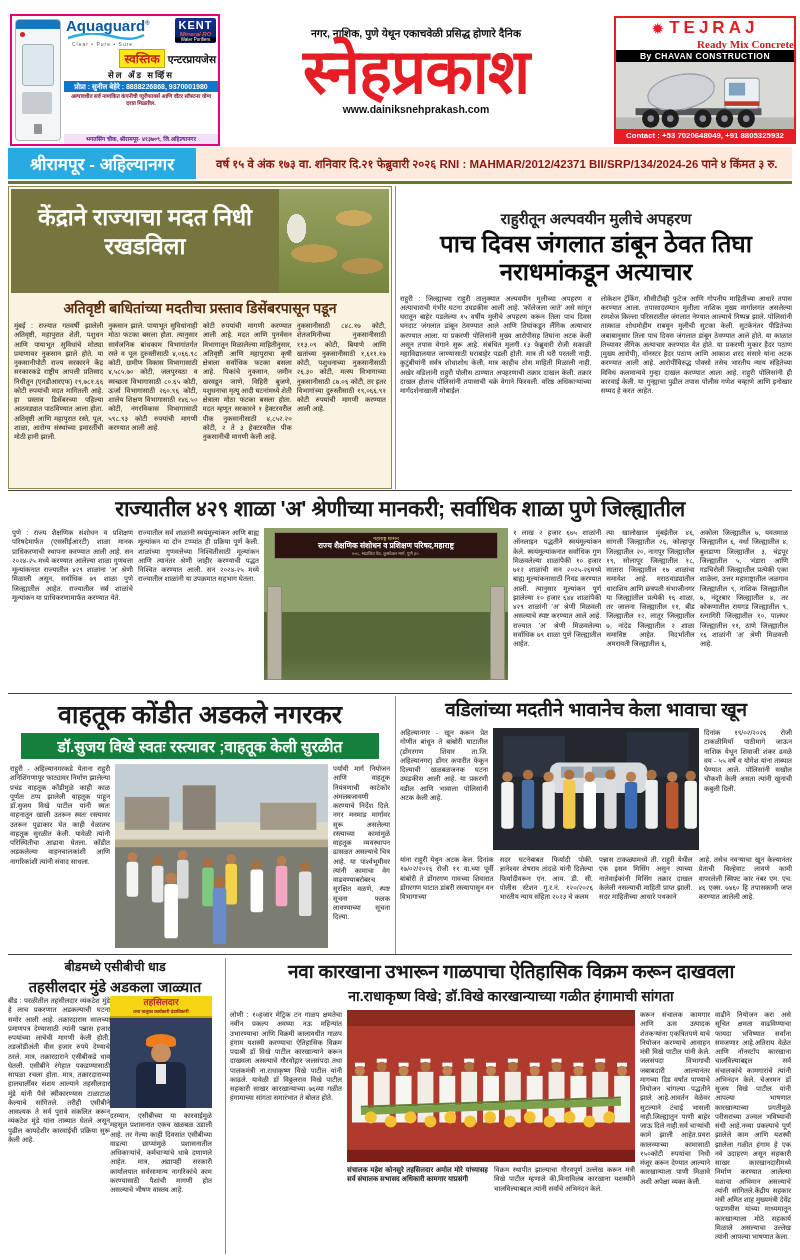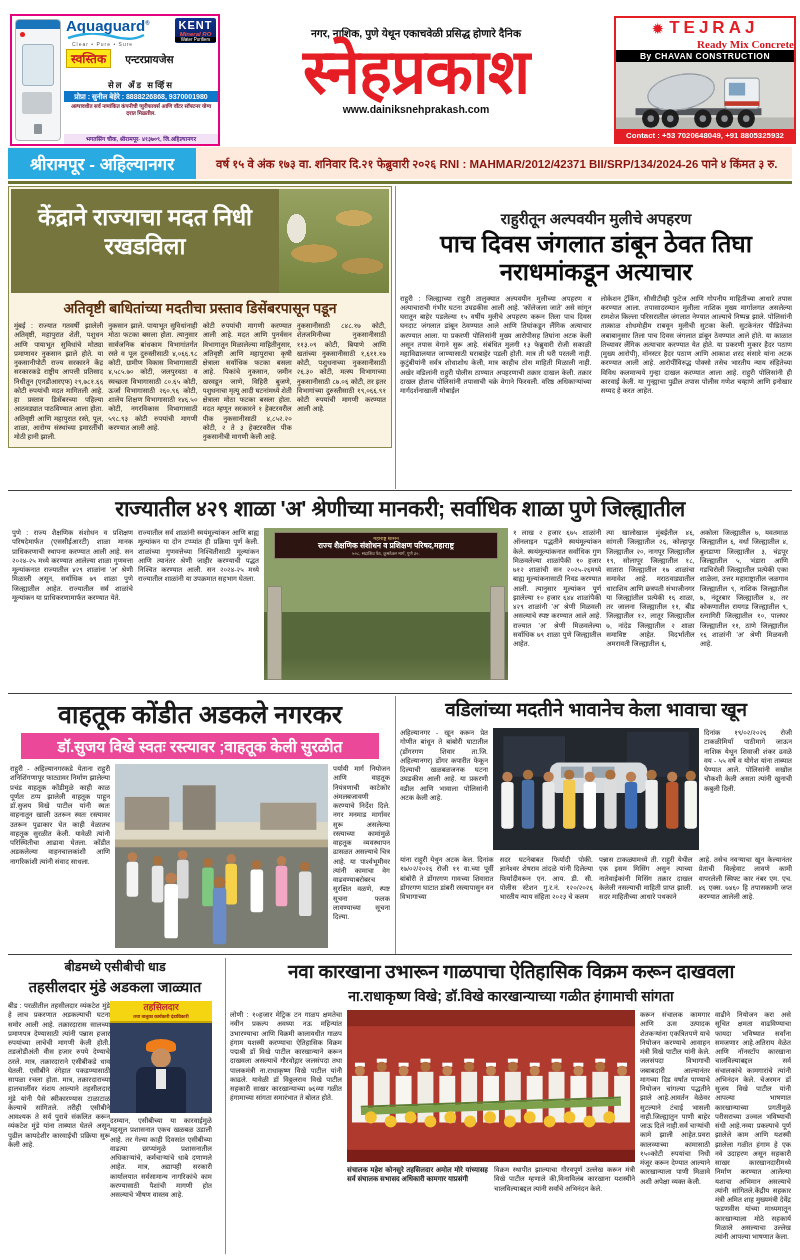--- a/index.html
+++ b/index.html
@@ -21,21 +21,21 @@
   .purifier .tap{position:absolute;bottom:6px;left:18px;width:8px;height:10px;background:#8d949a;border-radius:1px;}
   .adl-main{flex:1;display:flex;flex-direction:column;font-size:6px;overflow:hidden;}
   .adl-row1{display:flex;align-items:flex-start;justify-content:space-between;padding:2px 2px 0 2px;}
   .aqua{color:#0a57a4;font-weight:bold;font-size:15px;line-height:1;}
   .aqua sup{font-size:6px;}
   .aqua-sub{font-size:5px;color:#555;letter-spacing:1px;margin-left:6px;}
   .kentbox{width:62px;background:linear-gradient(#12338f,#0a1f5c);color:#fff;text-align:center;border-radius:2px;padding:1px 0;}
   .kentbox .k1{font-size:11px;font-weight:bold;letter-spacing:1px;line-height:1.1;}
   .kentbox .k2{font-size:6px;color:#ff5148;font-style:italic;font-weight:bold;}
   .kentbox .k3{font-size:4.5px;background:#000;display:block;}
-  .swrow{display:flex;align-items:center;gap:14px;margin:2px 2px 10px 2px;}
+  .swrow{display:flex;align-items:center;gap:3px;margin:2px 2px 0 2px;justify-content:flex-end;}
   .swastik{background:#ffe817;color:#c81a20;font-weight:bold;font-size:12px;padding:0 4px;border:1px solid #c8a400;}
   .entp{font-weight:bold;font-size:10.5px;color:#111;}
   .service{font-weight:bold;font-size:8.5px;letter-spacing:2px;margin-top:1px;}
   .phstrip{background:#0e77c8;color:#fff;font-weight:bold;font-size:7px;padding:1px 2px;margin-top:1px;}
   .adl-note{font-size:5.4px;color:#7c1530;font-weight:bold;line-height:1.25;margin-top:1px;padding:0 2px;text-align:center;}
   .adl-addr{background:#f3e2f6;color:#5c2483;font-weight:bold;font-size:5.8px;text-align:center;margin-top:auto;padding:1px 0;}
 
   #masthead{left:222px;top:12px;width:388px;height:130px;display:flex;flex-direction:column;align-items:center;}
   .tagline{font-size:10.5px;font-weight:bold;margin-top:14px;color:#111;}
   .mast-title{font-size:62px;line-height:1.02;font-weight:800;color:#e51e25;letter-spacing:-1px;}
@@ -50,21 +50,21 @@
   .tej-photo{flex:1;position:relative;background:#d9d9d5;}
   .tej-contact{background:#e31e24;color:#fff;font-weight:bold;font-size:7.8px;text-align:center;padding:2px 0;}
 
   
   #dateband{left:8px;top:147px;width:784px;height:32px;background:#fdeadd;display:flex;align-items:center;}
   .place{background:#29aae1;color:#fff;font-weight:bold;font-size:17px;padding:4px 22px;margin-right:20px;}
   .dinfo{color:#8b1710;font-weight:bold;font-size:11.5px;}
   #rule-top{left:8px;top:181px;width:784px;height:3px;background:#6d742f;position:absolute;}
 
   
-  #flood{left:8px;top:186px;width:384px;height:262px;background:#fbf3e2;border:1px solid #8a8a4a;box-sizing:border-box;}
+  #flood{left:8px;top:186px;width:384px;height:303px;background:#fbf3e2;border:1px solid #8a8a4a;box-sizing:border-box;}
   .flood-head{margin:2px;height:104px;background:#75753d;display:flex;}
   .flood-title{width:268px;color:#fff;font-weight:800;font-size:23px;line-height:1.25;text-align:center;padding-top:14px;}
   .photo-farmer{flex:1;background:
      radial-gradient(ellipse 16px 24px at 16% 38%, #e9e5d8 0 60%, transparent 61%),
      radial-gradient(ellipse 30px 13px at 68% 28%, #caa85e 0 60%, transparent 61%),
      radial-gradient(ellipse 38px 15px at 32% 62%, #c19a52 0 60%, transparent 61%),
      radial-gradient(ellipse 34px 13px at 76% 74%, #b3924e 0 60%, transparent 61%),
      linear-gradient(180deg,#97a262,#77843f);}
   .flood-sub{color:#5a2d0c;font-weight:bold;font-size:14px;text-align:center;padding:3px 0 2px 0;}
   .flood-cols{display:flex;gap:5px;padding:2px 5px;}
@@ -89,41 +89,41 @@
   .gs0{font-size:5px;color:#e8c87a;}
   .gs1{font-size:7.6px;font-weight:bold;line-height:1.2;}
   .gs2{font-size:4.4px;color:#cbbfae;}
   .pillar{position:absolute;bottom:0;width:13px;height:92px;background:#b7b1a2;border:1px solid #8d8778;z-index:2;}
   .pillar.l{left:3px;} .pillar.r{right:3px;}
 
   
   #sec3-rule{top:693px;}
   #traffic{left:8px;top:696px;width:384px;height:258px;}
   .tr-head{font-size:25px;font-weight:800;text-align:center;}
-  .tr-banner{background:#ec4899;color:#fff;font-weight:bold;font-size:15.5px;text-align:center;margin:3px 13px;padding:2px 0;}
+  .tr-banner{background:#15803d;color:#fff;font-weight:bold;font-size:15.5px;text-align:center;margin:3px 13px;padding:2px 0;}
   .tr-row{display:flex;gap:5px;padding:2px 2px;}
   .tr-colL{width:100px;height:184px;}
   .photo-traffic{flex:1;height:184px;position:relative;overflow:hidden;}
   .tr-colR{width:57px;height:184px;}
 
   #murder{left:400px;top:696px;width:392px;height:258px;}
   .mu-head{font-size:19px;letter-spacing:-0.2px;font-weight:800;text-align:center;white-space:nowrap;overflow:hidden;}
   .mu-row{display:flex;gap:5px;margin-top:6px;}
   .mu-colL{width:88px;height:122px;}
   .photo-murder{width:206px;height:122px;overflow:hidden;}
   .mu-colR{width:88px;height:122px;}
   .mu-bottom{display:flex;gap:6px;margin-top:5px;}
   .mu-bottom .body-col{flex:1;height:64px;}
 
   
   #sec4-rule{top:954px;}
   #acb{left:8px;top:958px;width:214px;height:296px;}
   .acb-kicker{font-size:12.5px;font-weight:bold;text-align:center;}
   .acb-head{font-size:14.5px;font-weight:800;text-align:center;margin-top:1px;}
-  .acb-row{display:flex;gap:0;margin-top:5px;}
+  .acb-row{display:flex;gap:0;}
   .acb-c1{width:102px;height:238px;}
   .acb-c2{width:102px;display:flex;flex-direction:column;}
   .photo-tehsildar{height:112px;background:#31405f;position:relative;overflow:hidden;margin-bottom:3px;}
   .teh-sign{background:#f5d411;border-bottom:2px solid #c8a400;text-align:center;padding:2px 0;}
   .teh-s1{color:#c0272d;font-weight:800;font-size:9px;line-height:1.1;}
   .teh-s2{color:#8a1c10;font-weight:bold;font-size:4.6px;}
   .teh-turban{position:absolute;left:36px;top:38px;width:30px;height:13px;background:#ef7d1a;border-radius:50% 50% 20% 20%;}
   .teh-head{position:absolute;left:41px;top:47px;width:20px;height:20px;background:#c98f5e;border-radius:50%;}
   .teh-body{position:absolute;left:26px;top:66px;width:50px;height:46px;background:#1d2740;border-radius:8px 8px 0 0;}
   .teh-shirt{position:absolute;left:46px;top:68px;width:10px;height:20px;background:#e8e8e8;}

